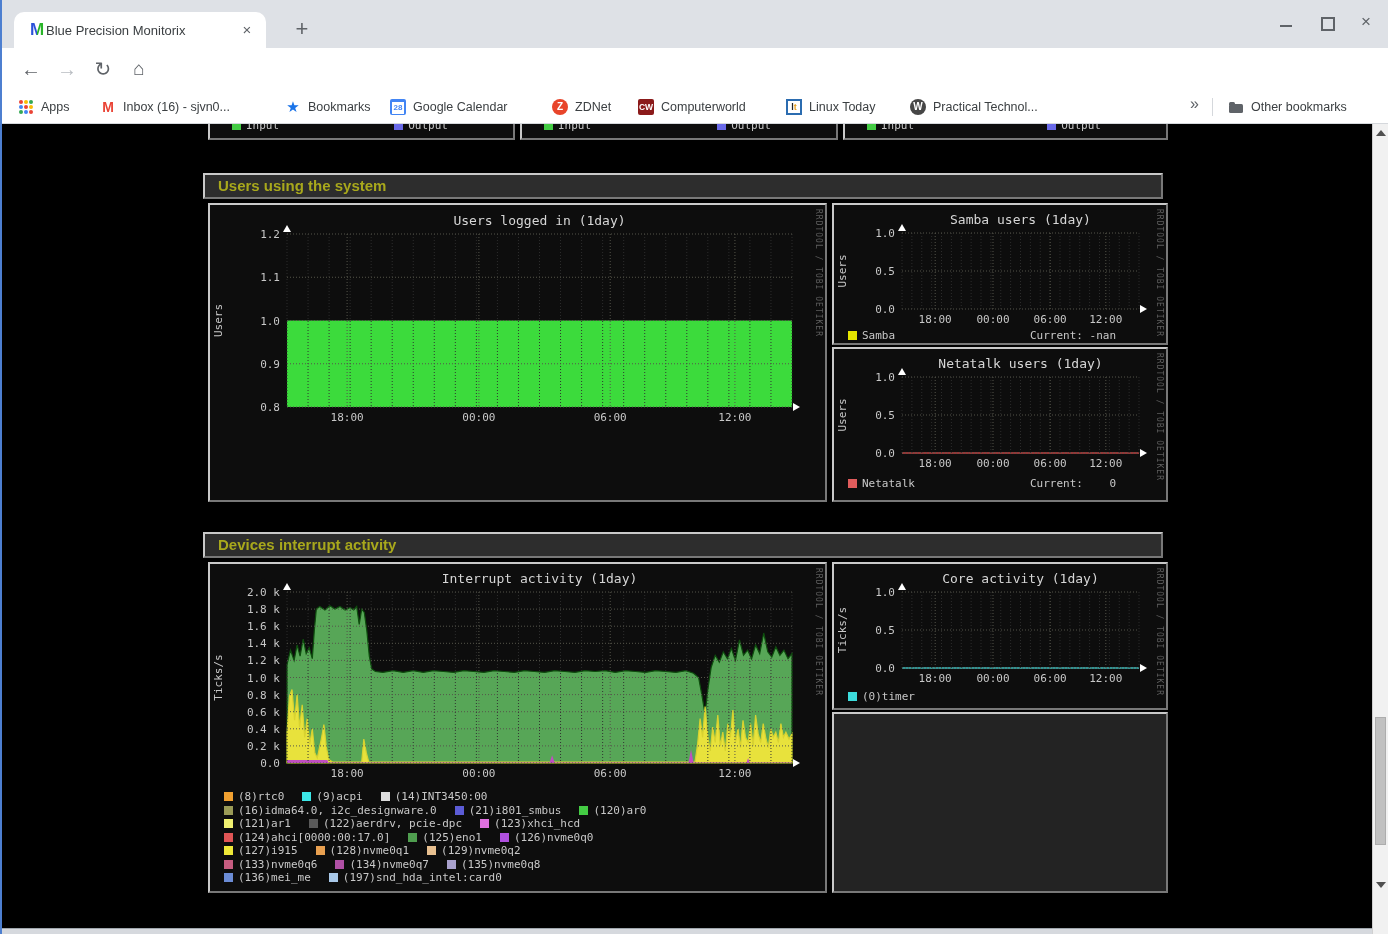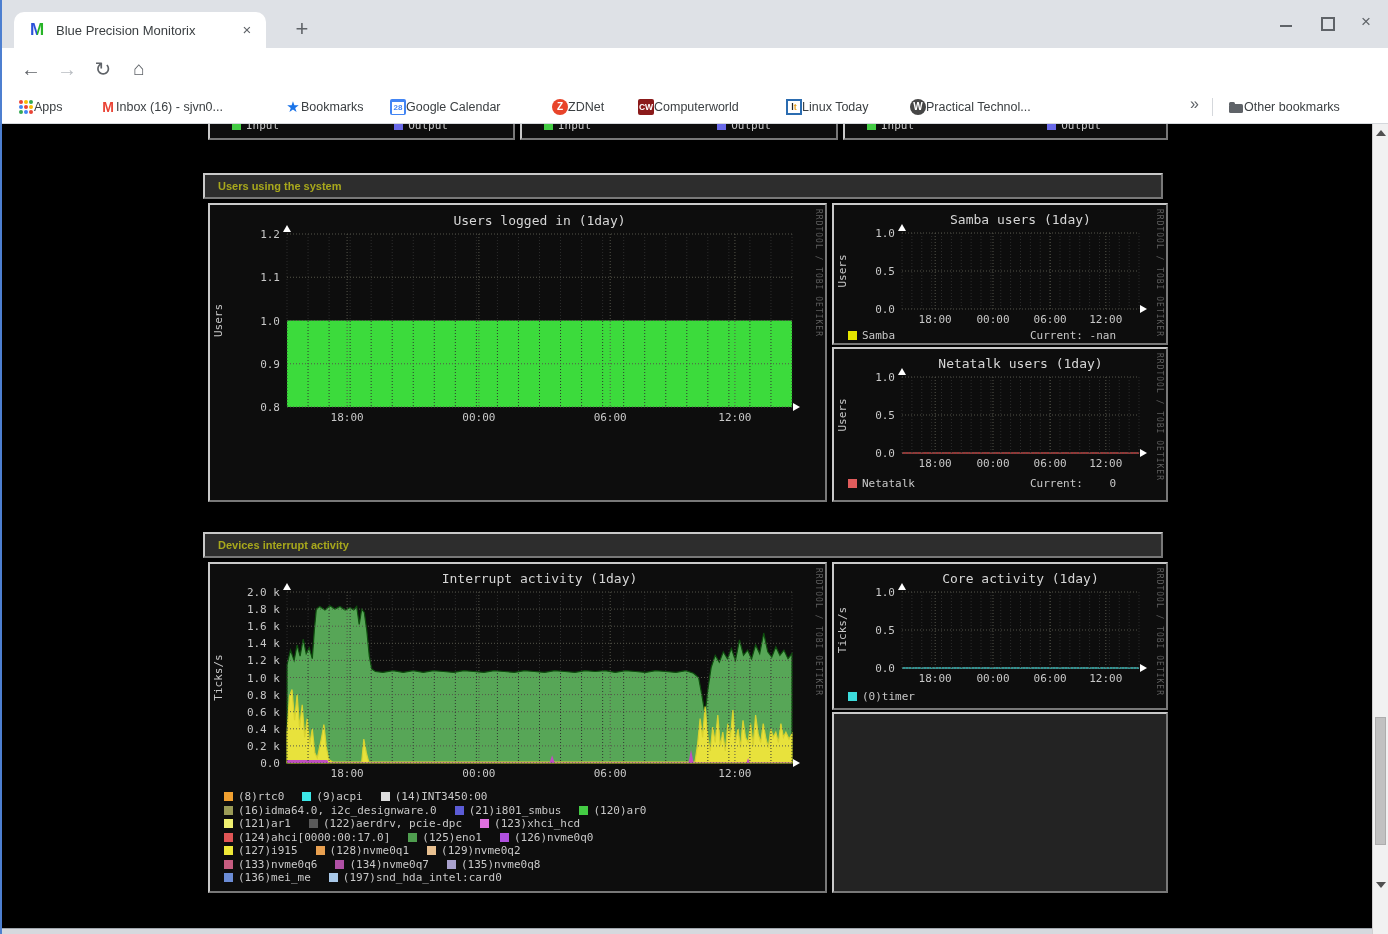--- a/index.html
+++ b/index.html
@@ -5,21 +5,21 @@
   * { margin:0; padding:0; box-sizing:border-box; }
   html,body { width:1388px; height:934px; overflow:hidden; }
   body { font-family:"Liberation Sans", sans-serif; background:#000; position:relative; }
   .window { position:absolute; inset:0; }
 
   
   .tabstrip { position:absolute; left:0; top:0; width:1388px; height:48px; background:#DEE1E6; }
   .winedge-left { position:absolute; left:0; top:0; width:2px; height:934px; background:#4D7FD0; z-index:50; }
   .tab { position:absolute; left:14px; top:12px; width:252px; height:36px; background:#FFFFFF; border-radius:10px 10px 0 0; display:flex; align-items:center; padding:0 10px 0 14px; }
   .favicon-m { width:18px; height:18px; font-weight:bold; font-size:17px; line-height:18px; text-align:center; color:#2B50D8; background:linear-gradient(90deg,#2B50D8 48%,#28B428 52%); -webkit-background-clip:text; background-clip:text; -webkit-text-fill-color:transparent; }
-  .tab-title { margin-left:10px; font-size:13px; color:#3C4043; white-space:nowrap; overflow:hidden; flex:1; }
+  .tab-title { font-size:13px; color:#3C4043; white-space:nowrap; overflow:hidden; flex:1; }
   .tab-close { width:18px; height:18px; font-size:15px; line-height:17px; text-align:center; color:#5F6368; border-radius:50%; }
   .newtab { position:absolute; left:288px; top:16px; width:28px; height:28px; font-size:22px; line-height:26px; text-align:center; color:#5F6368; }
   .wincontrols { position:absolute; right:14px; top:14px; display:flex; gap:24px; align-items:center; }
   .wc { width:16px; height:16px; position:relative; }
   .wc-min::after { content:""; position:absolute; left:2px; right:2px; top:11px; height:2px; background:#5F6368; }
   .wc-max::after { content:""; position:absolute; left:3px; top:3px; width:10px; height:10px; border:2px solid #5F6368; }
   .wc-close { font-size:17px; line-height:15px; text-align:center; color:#5F6368; }
 
   
   .toolbar { position:absolute; left:0; top:48px; width:1388px; height:42px; background:#FFFFFF; }
@@ -30,21 +30,21 @@
   .url-text { margin-left:10px; font-size:14px; color:#5F6368; white-space:nowrap; overflow:hidden; flex:1; }
   .url-text b { color:#202124; font-weight:normal; }
   .star-icon { margin-right:12px; font-size:17px; color:#5F6368; }
   .ext { position:absolute; top:59px; width:22px; height:22px; }
   .ext-sq { border-radius:4px; text-align:center; font-size:13px; font-weight:bold; line-height:22px; }
   .avatar { position:absolute; left:1310px; top:56px; width:28px; height:28px; border-radius:50%; background:radial-gradient(circle at 50% 32%, #C9A07A 0 34%, #6E4B33 35% 60%, #2E4466 61% 100%); }
   .menu-dots { position:absolute; left:1352px; top:58px; font-size:17px; color:#5F6368; letter-spacing:0; line-height:24px; }
 
   
   .bmbar { position:absolute; left:0; top:90px; width:1388px; height:34px; background:#FFFFFF; border-bottom:1px solid #D5D8DC; }
-  .bm { position:absolute; top:7px; height:20px; display:flex; align-items:center; font-size:12.5px; color:#3C4043; }
+  .bm { position:absolute; top:7px; height:20px; display:flex; align-items:center; gap:7px; font-size:12.5px; color:#3C4043; }
   .fav { width:16px; height:16px; flex:none; }
   .fav-grid { display:grid; grid-template-columns:repeat(3,4px); grid-template-rows:repeat(3,4px); gap:1px; width:14px; height:14px; margin:1px; }
   .fav-grid i { border-radius:50%; }
   .fav-m { font-weight:bold; color:#EA4335; font-size:14px; line-height:16px; text-align:center; }
   .fav-star { color:#1A73E8; font-size:15px; line-height:16px; text-align:center; }
   .fav-cal { background:#4285F4; border-radius:2px; position:relative; }
   .fav-cal i { position:absolute; left:2px; top:3px; right:2px; bottom:1px; background:#FFF; font-style:normal; font-size:8px; font-weight:bold; color:#4285F4; text-align:center; line-height:12px; }
   .fav-zd { background:#E8442A; border-radius:50%; color:#FFF; font-size:10px; font-weight:bold; text-align:center; line-height:16px; }
   .fav-cw { background:#8B1A1A; border-radius:2px; color:#FFF; font-size:8.5px; font-weight:bold; text-align:center; line-height:16px; }
   .fav-lt { background:#FFF; border:2px solid #2B6CB0; font-size:9px; font-weight:bold; text-align:center; line-height:12px; color:#222; }
@@ -53,21 +53,21 @@
   .bm-overflow { position:absolute; left:1190px; top:5px; font-size:16px; color:#5F6368; }
   .bm-sep { position:absolute; left:1212px; top:8px; width:1px; height:18px; background:#D5D8DC; }
   .fav-folder { position:relative; }
   .fav-folder::before { content:""; position:absolute; left:1px; top:5px; width:14px; height:9px; background:#5F6368; border-radius:1.5px; }
   .fav-folder::after { content:""; position:absolute; left:1px; top:3px; width:6px; height:3px; background:#5F6368; border-radius:1.5px 1.5px 0 0; }
 
   
   .page { position:absolute; left:0; top:124px; width:1372px; height:804px; background:#000; overflow:hidden; }
   .panel { position:absolute; background:#0D0D0D; border:2px solid; border-color:#C9C9C9 #787878 #787878 #C9C9C9; }
   .panel.filler { background:#232323; }
-  .section-header { position:absolute; left:203px; width:960px; height:26px; background:#2D2D2D; border:2px solid; border-color:#C9C9C9 #787878 #787878 #C9C9C9; color:#A8A81C; font-weight:bold; font-size:11px; line-height:22px; padding-left:13px; }
+  .section-header { position:absolute; left:203px; width:960px; height:26px; background:#2D2D2D; border:2px solid; border-color:#C9C9C9 #787878 #787878 #C9C9C9; color:#A8A81C; font-weight:bold; font-size:15px; line-height:22px; padding-left:13px; }
   .credit { position:absolute; top:4px; right:2px; writing-mode:vertical-rl; font-family:"DejaVu Sans Mono", monospace; font-size:8px; letter-spacing:1px; color:#5E5E5E; white-space:nowrap; }
   .glegend { position:absolute; left:14px; right:6px; font-family:"DejaVu Sans Mono", monospace; font-size:11px; color:#C8C8C8; }
   .lrow { display:flex; gap:18px; align-items:center; line-height:13.5px; height:13.5px; position:relative; white-space:nowrap; }
   .litem { display:flex; align-items:center; gap:5px; }
   .sw { width:9px; height:9px; display:inline-block; flex:none; }
   .lstats { white-space:pre; }
   .partial { overflow:hidden; border-top:none; }
   .partial .lrow { position:absolute; top:-5px; left:22px; right:65px; justify-content:space-between;gap:48px; }
 
   

